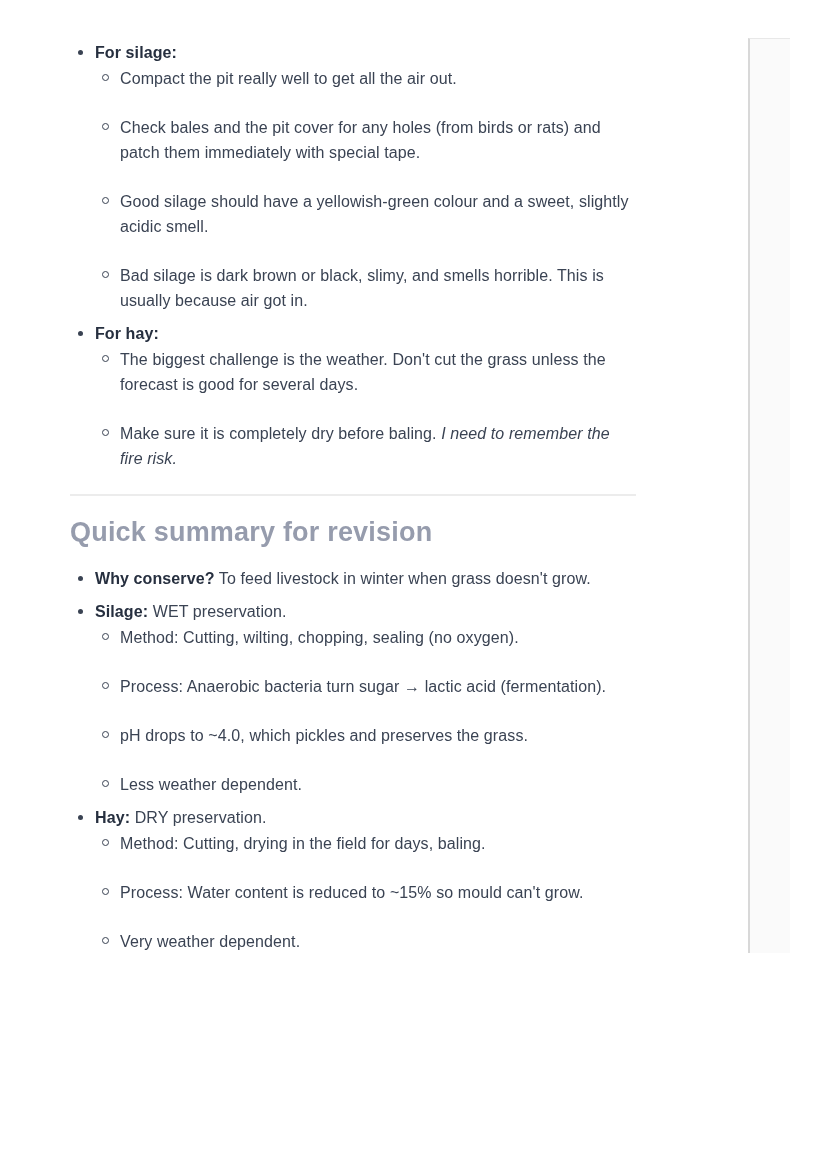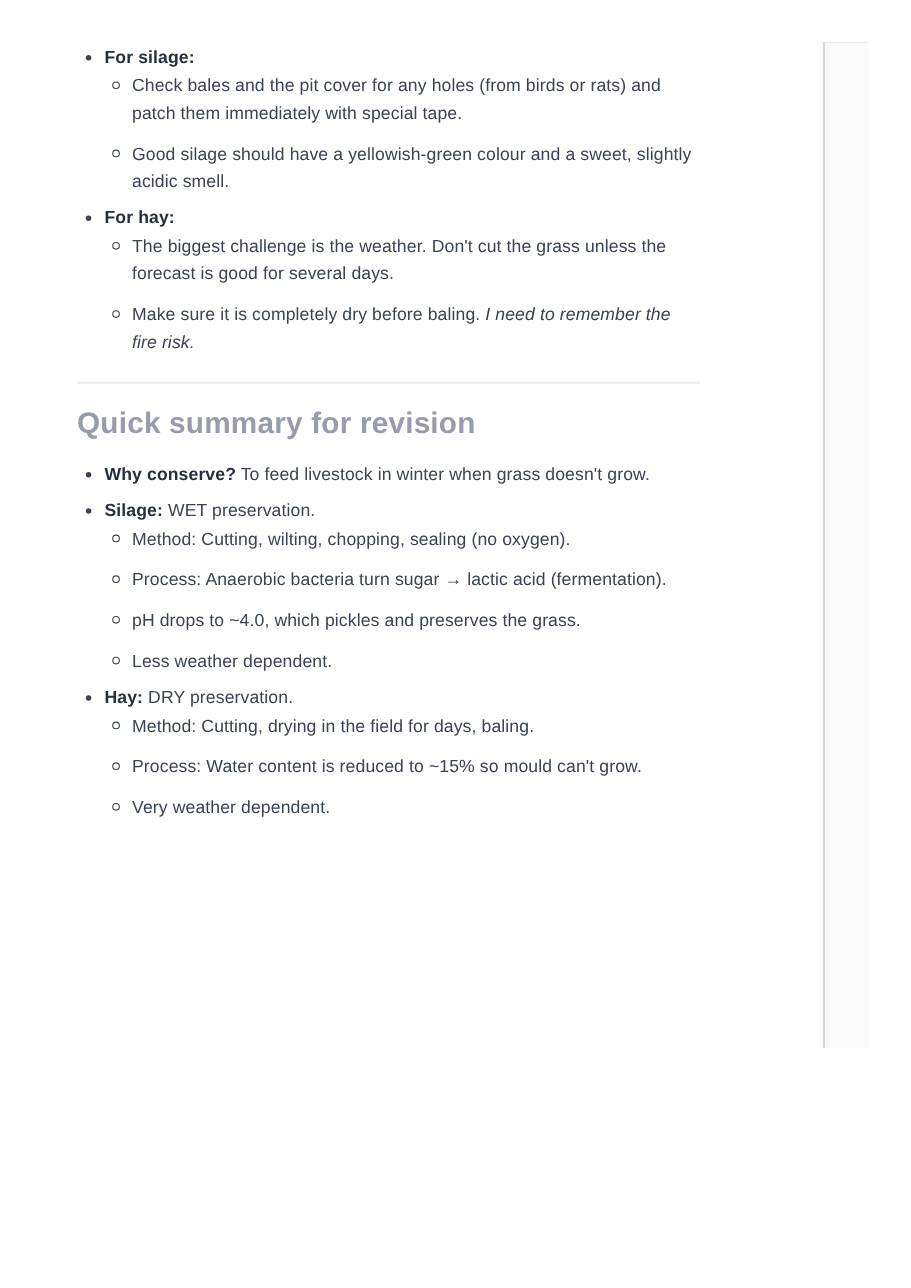--- a/index.html
+++ b/index.html
@@ -33,21 +33,21 @@
   ul.l1 > li.li1:first-child { margin-top: 0; }
   li.li1::before {
     content: "";
     position: absolute;
     left: 8px; top: 10px;
     width: 5px; height: 5px;
     border-radius: 50%;
     background: var(--text-color, #3a4353);
   }
   ul.l2 { list-style: none; margin: 1px 0 8px 0; padding: 0; }
-  li.li2 { position: relative; padding-left: 25px; margin-top: 12px; }
+  li.li2 { position: relative; padding-left: 25px; margin-top: 24px; }
   ul.l2 > li.li2:first-child { margin-top: 1px; }
   li.li2::before {
     content: "";
     position: absolute;
     left: 7px; top: 8px;
     width: 5px; height: 5px;
     border: 1.5px solid var(--text-color, #3a4353);
     border-radius: 50%;
     background: transparent;
   }
@@ -88,22 +88,24 @@
     letter-spacing: 0.6px;
   }
 </style>
 </head>
 <body>
 
 <div class="page">
   <main class="content">
       <ul class="l1">
         <li class="li1"><strong>For silage:</strong><ul class="l2">
+            <li class="li2"><span>Compact the pit really well to get all the air out.</span></li>
             <li class="li2"><span>Check bales and the pit cover for any holes (from birds or rats) and patch them immediately with special tape.</span></li>
             <li class="li2"><span>Good silage should have a yellowish-green colour and a sweet, slightly acidic smell.</span></li>
+            <li class="li2"><span>Bad silage is dark brown or black, slimy, and smells horrible. This is usually because air got in.</span></li>
           </ul></li>
         <li class="li1"><strong>For hay:</strong><ul class="l2">
             <li class="li2"><span>The biggest challenge is the weather. Don't cut the grass unless the forecast is good for several days.</span></li>
             <li class="li2"><span>Make sure it is completely dry before baling. </span><em>I need to remember the fire risk.</em></li>
           </ul></li>
       </ul>
       <hr class="section-divider">
       <h2 class="section-heading">Quick summary for revision</h2>
       <ul class="l1">
         <li class="li1"><strong>Why conserve?</strong><span> To feed livestock in winter when grass doesn't grow.</span></li>

